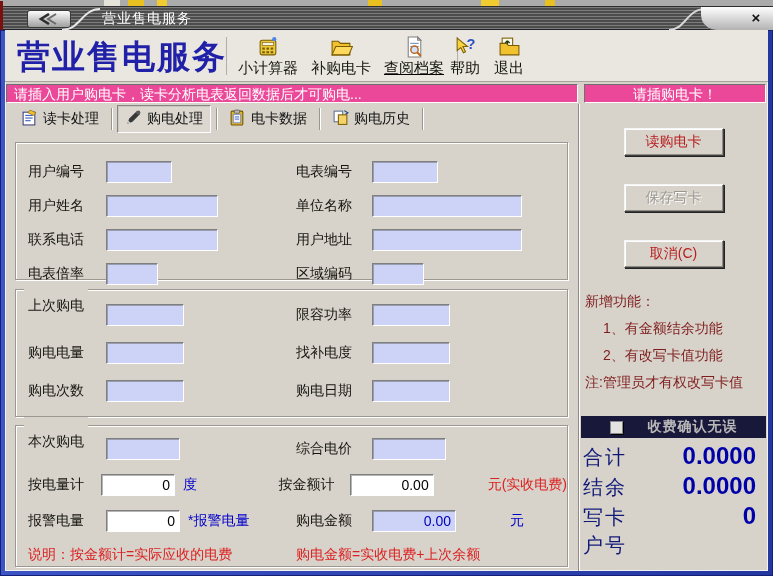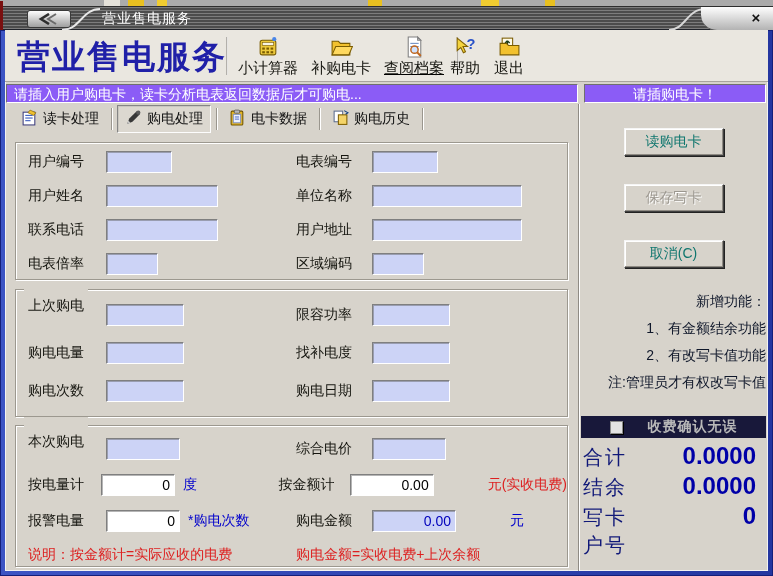--- a/index.html
+++ b/index.html
@@ -41,21 +41,21 @@
     font-weight:bold; font-size:33px; color:#2020a8; letter-spacing:2px; }
   .hsep { position:absolute; top:7px; width:2px; height:38px;
     background:linear-gradient(90deg,#9a968e,#ffffff); }
   .toolbtn { position:absolute; top:3px; display:flex; flex-direction:column; align-items:center;
     cursor:default; }
   .toolbtn .ticon { height:25px; display:flex; align-items:flex-end; }
   .toolbtn .tlabel { font-size:15px; color:#15150f; margin-top:1px; white-space:nowrap; }
 
   
   .statusrow { position:absolute; top:54px; left:0; width:763px; height:20px; }
-  .sbar { position:absolute; top:0; height:19px; background:#8b5cf6; color:#ffffff; font-size:14px;
+  .sbar { position:absolute; top:0; height:19px; background:#ec4899; color:#ffffff; font-size:14px;
     line-height:19px; border:1px solid #6f6f6f; border-bottom-color:#ffffff; border-right-color:#fff; }
   .sbar.left { left:1px; width:572px; padding-left:7px; }
   .sbar.right { left:579px; width:182px; text-align:center; }
 
   
   .content { position:absolute; top:74px; left:0; width:763px; height:467px; display:flex; }
   .content-left { width:573px; position:relative; }
   .content-right { flex:1; position:relative; border-left:1px solid #8f8b84;
     box-shadow:inset 1px 0 0 #ffffff; }
 
@@ -63,21 +63,21 @@
   .tabrow { height:30px; display:flex; align-items:center; padding-left:9px; }
   .tab { display:flex; align-items:center; gap:5px; padding:3px 7px; font-size:14px; color:#111;
     cursor:default; }
   .tab.active { border:1px solid; border-color:#858585 #fdfdfd #fdfdfd #858585;
     background:#dcd8d0; box-shadow:inset 1px 1px 0 rgba(0,0,0,0.08); }
   .tabsep { width:1px; height:22px; background:#9a968e; box-shadow:1px 0 0 #ffffff; margin:0 5px; }
 
   
   .groupbox { position:relative; margin:0 10px; border:1px solid #9c988f;
     box-shadow:inset 1px 1px 0 #ffffff, 1px 1px 0 #ffffff; }
-  .g1 { margin-top:8px; height:138px; padding-top:8px; }
+  .g1 { margin-top:8px; height:138px; padding-top:18px; }
   .g2 { margin-top:9px; height:128px; padding-top:14px; }
   .g3 { margin-top:8px; height:142px; padding-top:12px; }
   .legend { position:absolute; top:-9px; left:8px; background:#d7d3cb; padding:16px 4px;
     font-size:14px; color:#15150f; }
 
   .frow { display:flex; align-items:center; height:22px; margin-bottom:12px; padding-left:12px; }
   .g2 .frow { margin-bottom:16px; }
   .g3 .frow { margin-bottom:14px; }
   .flabel { width:78px; font-size:14px; color:#15150f; }
   .fcell { width:190px; display:flex; align-items:center; }
@@ -93,27 +93,27 @@
   .w78{width:78px} .w74{width:74px} .w84{width:84px}
   .unit { font-size:14px; margin-left:8px; white-space:nowrap; }
   .unit.blue { color:#0000cc; }
   .unit.red { color:#dd2020; }
   .noterow { display:flex; padding-left:12px; font-size:14px; color:#dd2020; }
   .noterow .n1 { width:268px; }
 
   
   .rp-buttons { position:absolute; top:24px; left:0; right:0; display:flex; flex-direction:column;
     align-items:center; gap:28px; }
-  .btn { width:100px; height:28px; background:#d7d3cb; font-size:14px; color:#0f766e;
+  .btn { width:100px; height:28px; background:#d7d3cb; font-size:14px; color:#b91c1c;
     border:1px solid #404040; border-left-color:#f5f5f5; border-top-color:#f5f5f5;
     box-shadow:inset -1px -1px 0 #8f8b84, inset 1px 1px 0 #ffffff, 1px 1px 0 #222;
     font-family:"Liberation Sans", sans-serif; cursor:default; }
   .btn:disabled { color:#9b978f; text-shadow:1px 1px 0 #ffffff; }
-  .rp-features { position:absolute; top:184px; left:6px; right:2px; color:#0f172a; font-size:14px;
-    line-height:27px;text-align:right; }
+  .rp-features { position:absolute; top:184px; left:6px; right:2px; color:#7f1d1d; font-size:14px;
+    line-height:27px; }
   .rp-features .indent { padding-left:18px; }
   .rp-confirm { position:absolute; top:312px; left:2px; right:2px; height:22px; background:#18183a;
     display:flex; align-items:center; justify-content:center; gap:25px; }
   .rp-confirm .box { width:13px; height:13px; background:#e3e3e3; border:1px solid #8a8a8a;
     box-shadow:1px 1px 0 #000; cursor:default; }
   .rp-confirm .clabel { color:#b9b9b9; font-size:14px; font-weight:bold; letter-spacing:1px; }
   .rp-totals { position:absolute; top:338px; left:4px; right:12px; }
   .trow { display:flex; align-items:baseline; height:30px; }
   .tlabel2 { font-size:20px; color:#101878; letter-spacing:2px; font-family:"Liberation Serif", serif; }
   .tvalue { flex:1; text-align:right; font-size:24px; font-weight:bold; color:#0000a8;
@@ -391,21 +391,21 @@
               <span class="flabel2">按金额计</span>
               <span class="fcell2">
                 <input class="fld white w84" value="0.00" style="">
                 <span class="unit red">元(实收电费)</span>
               </span>
             </div>
             <div class="frow">
               <span class="flabel">报警电量</span>
               <span class="fcell">
                 <input class="fld white w74" value="0" style="">
-                <span class="unit blue">*购电次数</span>
+                <span class="unit blue">*报警电量</span>
               </span>
               <span class="flabel2">购电金额</span>
               <span class="fcell2">
                 <input class="fld bluev w84" value="0.00" style="">
                 <span class="unit blue">元</span>
               </span>
             </div>
             <div class="noterow">
               <span class="n1">说明：按金额计=实际应收的电费</span>
               <span>购电金额=实收电费+上次余额</span>

